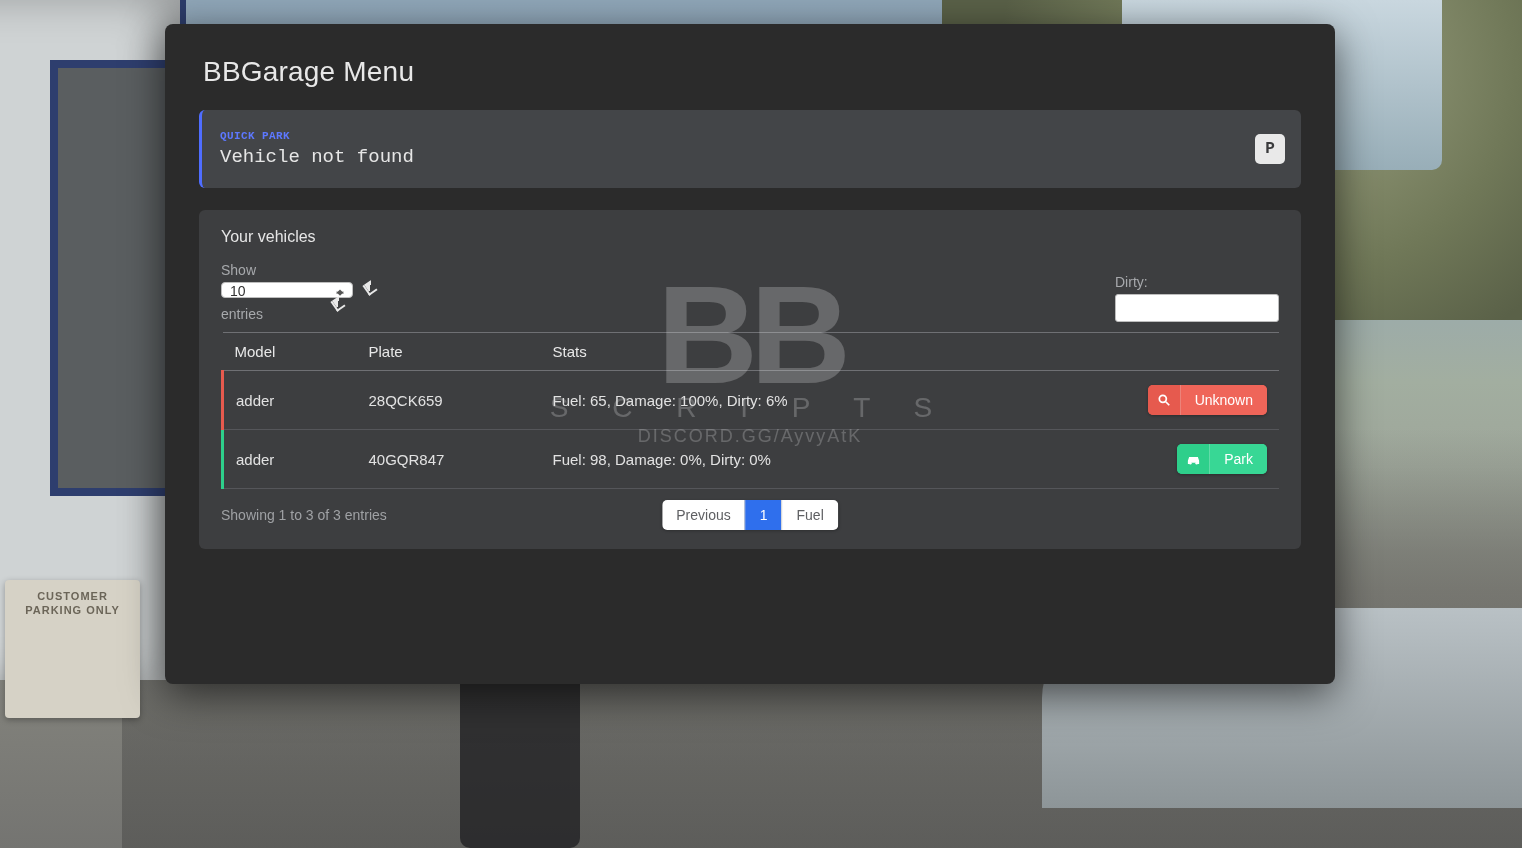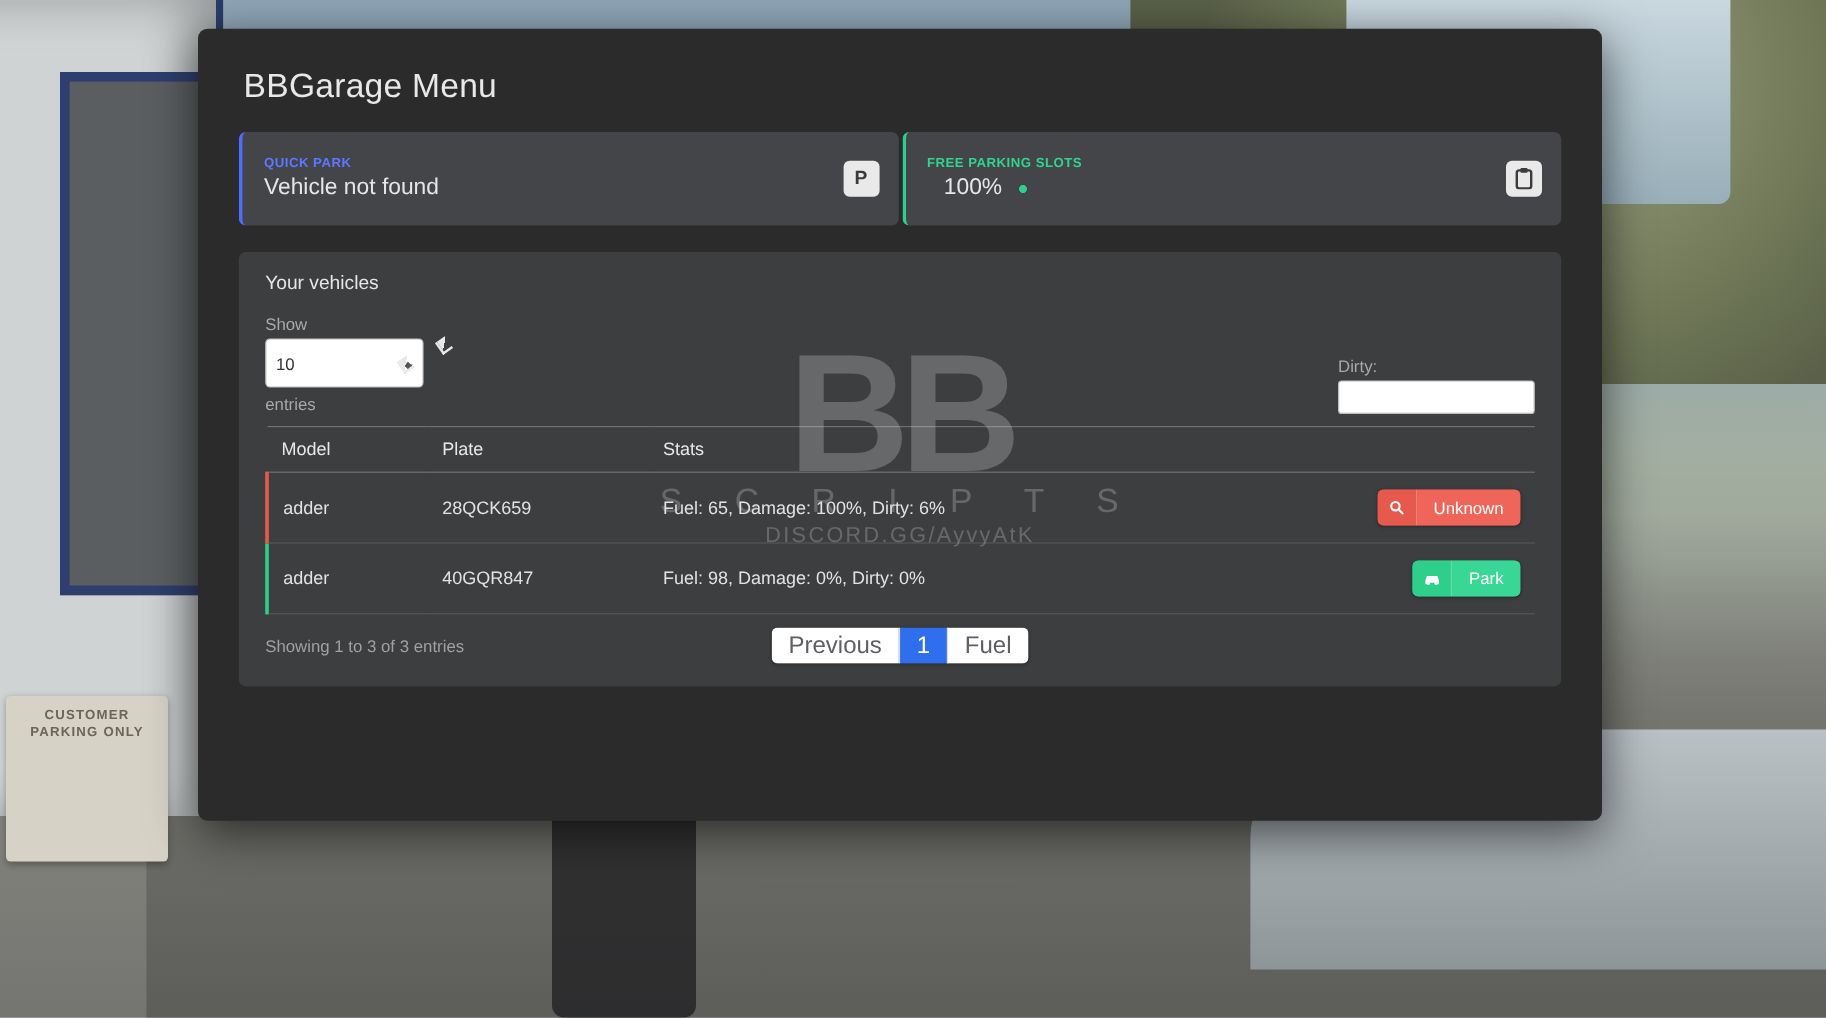--- a/index.html
+++ b/index.html
@@ -22,21 +22,21 @@
   
   .panel{
     position:absolute;left:165px;top:24px;width:1170px;height:660px;
     background:#2b2b2b;border-radius:8px;box-shadow:0 10px 40px rgba(0,0,0,.6);
     color:#e8e8e8;
   }
   .panel-inner{padding:28px 34px;}
   .title{font-size:28px;font-weight:400;letter-spacing:.2px;margin:4px 0 22px 4px;}
 
   
-  .cards{display:flex;gap:3px;}
+  .cards{display:flex;gap:3px;font-family:Liberation Mono, monospace;}
   .card{flex:1;background:#434548;border-radius:6px;height:78px;display:flex;align-items:center;padding:0 18px;position:relative;}
   .card.left{border-left:3px solid #4f6dff;}
   .card.right{border-left:3px solid #2ecf8b;}
   .card .texts{display:flex;flex-direction:column;gap:4px;}
   .card .label{font-size:11px;font-weight:700;letter-spacing:.4px;}
   .card.left .label{color:#5d78ff;}
   .card.right .label{color:#31d38d;}
   .card .value{font-size:19px;color:#e6e6e6;}
   .card .icon-box{
     position:absolute;right:16px;top:50%;transform:translateY(-50%);
@@ -47,21 +47,21 @@
   .progress-bar{flex:1;height:7px;background:#2c2d2f;border-radius:4px;position:relative;overflow:hidden;}
   .progress-fill{position:absolute;left:0;top:0;bottom:0;background:#2ecf8b;border-radius:4px;}
 
   
   .table-card{margin-top:22px;background:#434548bd;border-radius:6px;padding:18px 22px 26px 22px;position:relative;}
   .table-title{font-size:16px;color:#e6e6e6;margin-bottom:16px;}
   .controls{display:flex;justify-content:space-between;align-items:flex-end;margin-bottom:10px;}
   .ctrl-left{display:flex;flex-direction:column;}
   .ctrl-left small, .ctrl-right small{color:#a7a9ac;font-size:14px;margin-bottom:4px;}
   .select-wrap{position:relative;width:132px;}
-  select.len{width:100%;height:41px;border:1px solid #bdbdbd;border-radius:4px;background:#fff;color:#333;padding:0 8px;font-size:14px;appearance:none;}
+  select.len{width:100%;height:16px;border:1px solid #bdbdbd;border-radius:4px;background:#fff;color:#333;padding:0 8px;font-size:14px;appearance:none;}
   .select-wrap::after{content:"";position:absolute;right:9px;top:50%;transform:translateY(-70%);border:4px solid transparent;border-bottom-color:#555;}
   .select-wrap::before{content:"";position:absolute;right:9px;top:50%;transform:translateY(10%);border:4px solid transparent;border-top-color:#555;}
   .entries-label{color:#a7a9ac;font-size:14px;margin-top:6px;}
   .ctrl-right{display:flex;flex-direction:column;align-items:flex-start;}
   input.search{width:150px;height:26px;border:1px solid #bdbdbd;border-radius:3px;background:#fff;padding:0 6px;font-size:14px;color:#333;}
 
   table.veh{width:100%;border-collapse:collapse;margin-top:6px;color:#e2e2e2;}
   table.veh thead th{
     text-align:left;font-weight:500;font-size:15px;color:#e8e8e8;
     padding:10px 12px;border-top:1px solid #6f7074;border-bottom:1px solid #6f7074;
@@ -78,21 +78,21 @@
   .btn-red{background:#e65a4e;}
   .btn-red .ico{background:#e65a4e;border-right:1px solid rgba(255,255,255,.25);}
   .btn-red .lbl{background:#ef6559;}
   .btn-green{background:#2ecf8b;margin-left:36px;}
   .btn-green .ico{background:#2ecf8b;border-right:1px solid rgba(255,255,255,.25);}
   .btn-green .lbl{background:#38d795;}
 
   .footer-row{display:flex;align-items:center;justify-content:space-between;margin-top:18px;position:relative;}
   .info-text{color:#9fa1a4;font-size:14px;}
   .pager{position:absolute;left:50%;transform:translateX(-50%);display:flex;border-radius:5px;overflow:hidden;box-shadow:0 1px 3px rgba(0,0,0,.25);}
-  .pager button{border:none;background:#fff;color:#5e5f62;height:30px;padding:0 14px;font-size:20px;cursor:pointer;}
+  .pager button{border:none;background:#fff;color:#5e5f62;height:30px;padding:0 14px;font-size:14px;cursor:pointer;}
   .pager button.current{background:#2f6fed;color:#fff;}
   .pager button+button{border-left:1px solid #d7d9db;}
 
   
   .watermark{
     position:absolute;left:50%;top:44%;transform:translate(-50%,-50%);
     text-align:center;color:rgba(230,230,230,.25);pointer-events:none;user-select:none;
     font-family:Arial,sans-serif;
   }
   .watermark .big{font-size:140px;font-weight:800;letter-spacing:-8px;line-height:.9;}
@@ -131,37 +131,20 @@
       <div class="card left">
         <div class="texts">
           <span class="label">QUICK PARK</span>
           <span class="value">Vehicle not found</span>
         </div>
         <div class="icon-box">
           <span style="font-weight:800;font-size:16px">P</span>
         </div>
       </div>
 
-      <div class="card right">
-        <div class="texts">
-          <span class="label">FREE PARKING SLOTS</span>
-          <div class="progress-wrap">
-            <span class="value">100%</span>
-            <div class="progress-bar">
-              <div class="progress-fill" style="width:100%"></div>
-            </div>
-          </div>
-        </div>
-        <div class="icon-box">
-          <svg width="16" height="18" viewBox="0 0 16 18">
-              <rect x="2" y="2" width="12" height="15" rx="2" fill="none" stroke="#3a3b3d" stroke-width="2"></rect>
-              <rect x="5" y="0" width="6" height="4" rx="1" fill="#3a3b3d"></rect>
-            </svg>
-        </div>
-      </div>
     </div>
 
     <div class="table-card">
 
       <div class="watermark">
         <div class="big">BB</div>
         <div class="mid">S C R I P T S</div>
         <div class="small">DISCORD.GG/AyvyAtK</div>
       </div>
 

